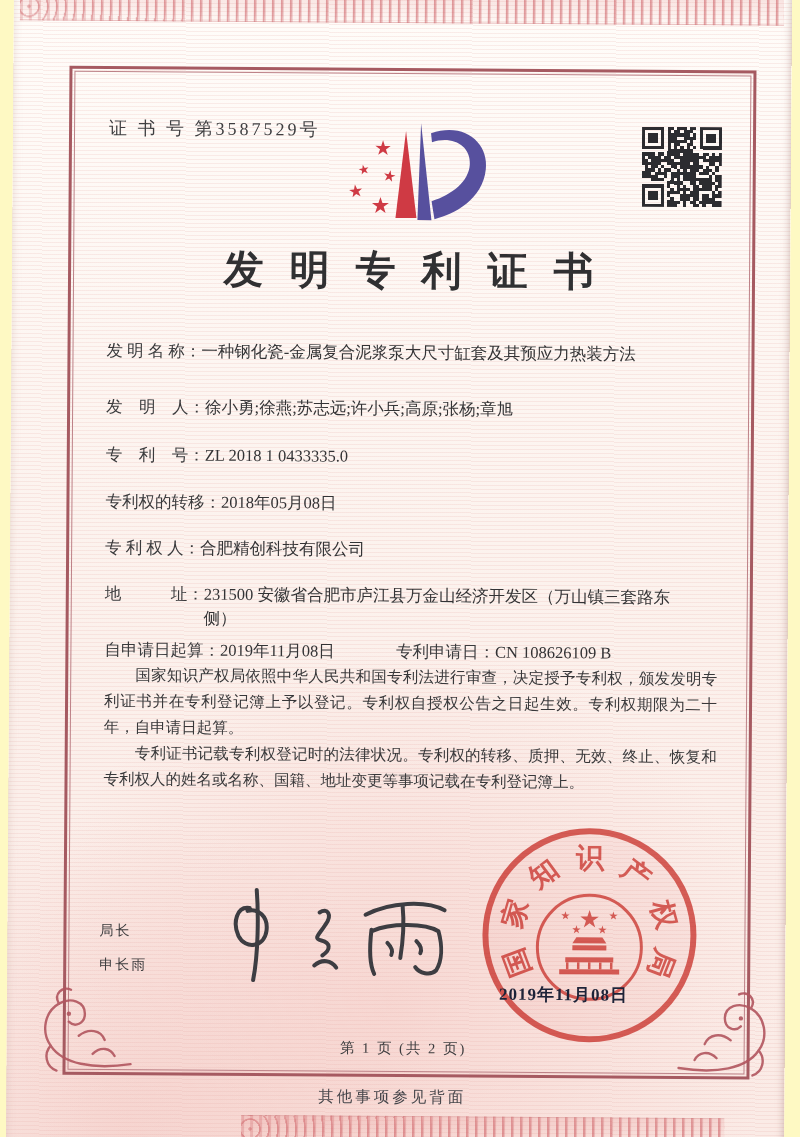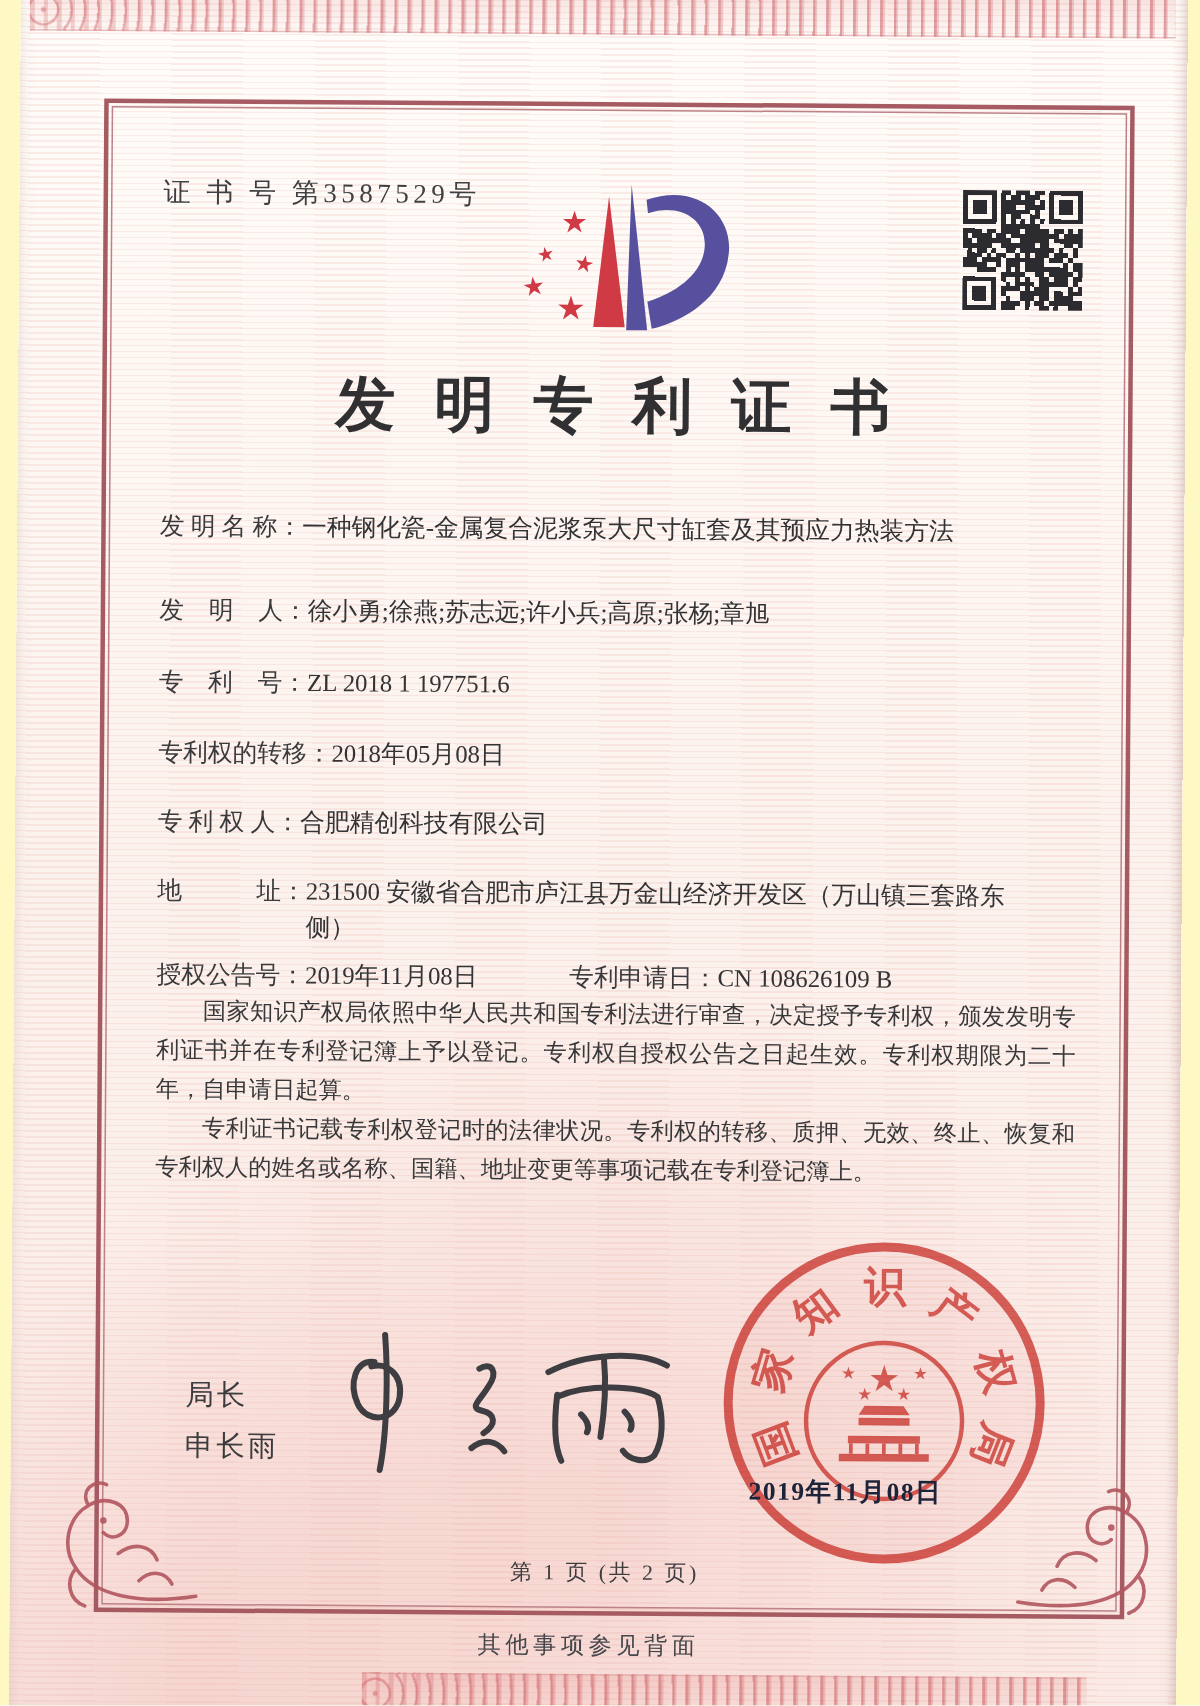--- a/index.html
+++ b/index.html
@@ -33,21 +33,21 @@
   .title{position:absolute;left:56px;width:681px;top:247px;margin:0;text-align:center;
          font-size:40px;font-weight:600;color:#303032;letter-spacing:26px;text-indent:26px;white-space:nowrap;}
   .row{position:absolute;left:95px;right:72px;display:flex;align-items:flex-start;font-size:16.5px;line-height:1.45;}
   .flabel{white-space:pre;flex:0 0 auto;color:#3a3a3c;}
   .fvalue{color:#333335;}
   .addr .fvalue{max-width:482px;}
   .grant2{position:absolute;left:0;display:flex;font-size:16.5px;}
   .paras{position:absolute;left:95px;right:70px;top:668px;font-size:15.5px;line-height:26px;color:#38383a;text-align:justify;}
   .paras p{margin:0;text-indent:2em;}
   .barcode{position:absolute;left:95px;top:860px;width:210px;height:27px;}
-  .signer{position:absolute;left:116px;top:920px;font-size:19px;line-height:34px;color:#3c3c3e;letter-spacing:2px;}
+  .signer{position:absolute;left:92px;top:920px;font-size:14px;line-height:34px;color:#3c3c3e;letter-spacing:2px;}
   .sig{position:absolute;left:212px;top:888px;width:240px;height:102px;}
   .seal{position:absolute;left:470px;top:826px;width:224px;height:224px;opacity:.88;mix-blend-mode:multiply;}
   .seal-date{position:absolute;left:492px;top:986px;width:180px;font-size:17px;font-weight:600;
              color:#1d2338;letter-spacing:1px;z-index:6;}
   .pageinfo{position:absolute;left:56px;width:681px;top:1043px;text-align:center;font-size:14.5px;color:#3c3c3e;letter-spacing:2px;}
   .backnote{position:absolute;left:56px;width:660px;top:1091px;text-align:center;font-size:15.5px;color:#45454a;letter-spacing:3px;}
   .flourish{position:absolute;width:100px;height:100px;top:990px;}
   .flourish.bl{left:28px;}
   .flourish.br{left:668px;transform:scaleX(-1);}
 </style>
@@ -489,36 +489,36 @@
     <div class="row" style="top:345px">
       <span class="flabel">发 明 名 称：</span>
       <span class="fvalue">一种钢化瓷-金属复合泥浆泵大尺寸缸套及其预应力热装方法</span>
     </div>
     <div class="row" style="top:401px">
       <span class="flabel">发　明　人：</span>
       <span class="fvalue">徐小勇;徐燕;苏志远;许小兵;高原;张杨;章旭</span>
     </div>
     <div class="row" style="top:449px">
       <span class="flabel">专　利　号：</span>
-      <span class="fvalue">ZL 2018 1 197751.6</span>
+      <span class="fvalue">ZL 2018 1 0433335.0</span>
     </div>
     <div class="row" style="top:496px">
       <span class="flabel">专利权的转移：</span>
       <span class="fvalue">2018年05月08日</span>
     </div>
     <div class="row" style="top:542px">
       <span class="flabel">专 利 权 人：</span>
       <span class="fvalue">合肥精创科技有限公司</span>
     </div>
     <div class="row addr" style="top:588px">
       <span class="flabel">地　　　址：</span>
       <span class="fvalue">231500 安徽省合肥市庐江县万金山经济开发区（万山镇三套路东侧）</span>
     </div>
     <div class="row" style="top:644px">
-      <span class="flabel">授权公告号：</span>
+      <span class="flabel">自申请日起算：</span>
       <span class="fvalue" style="width:150px">2019年11月08日</span>
       <span class="grant2" style="position:static;margin-left:26px">
         <span class="flabel">专利申请日：</span>
         <span class="fvalue">CN 108626109 B</span>
       </span>
     </div>
 
     <div class="paras">
       <p>国家知识产权局依照中华人民共和国专利法进行审查，决定授予专利权，颁发发明专利证书并在专利登记簿上予以登记。专利权自授权公告之日起生效。专利权期限为二十年，自申请日起算。</p>
       <p>专利证书记载专利权登记时的法律状况。专利权的转移、质押、无效、终止、恢复和专利权人的姓名或名称、国籍、地址变更等事项记载在专利登记簿上。</p>

